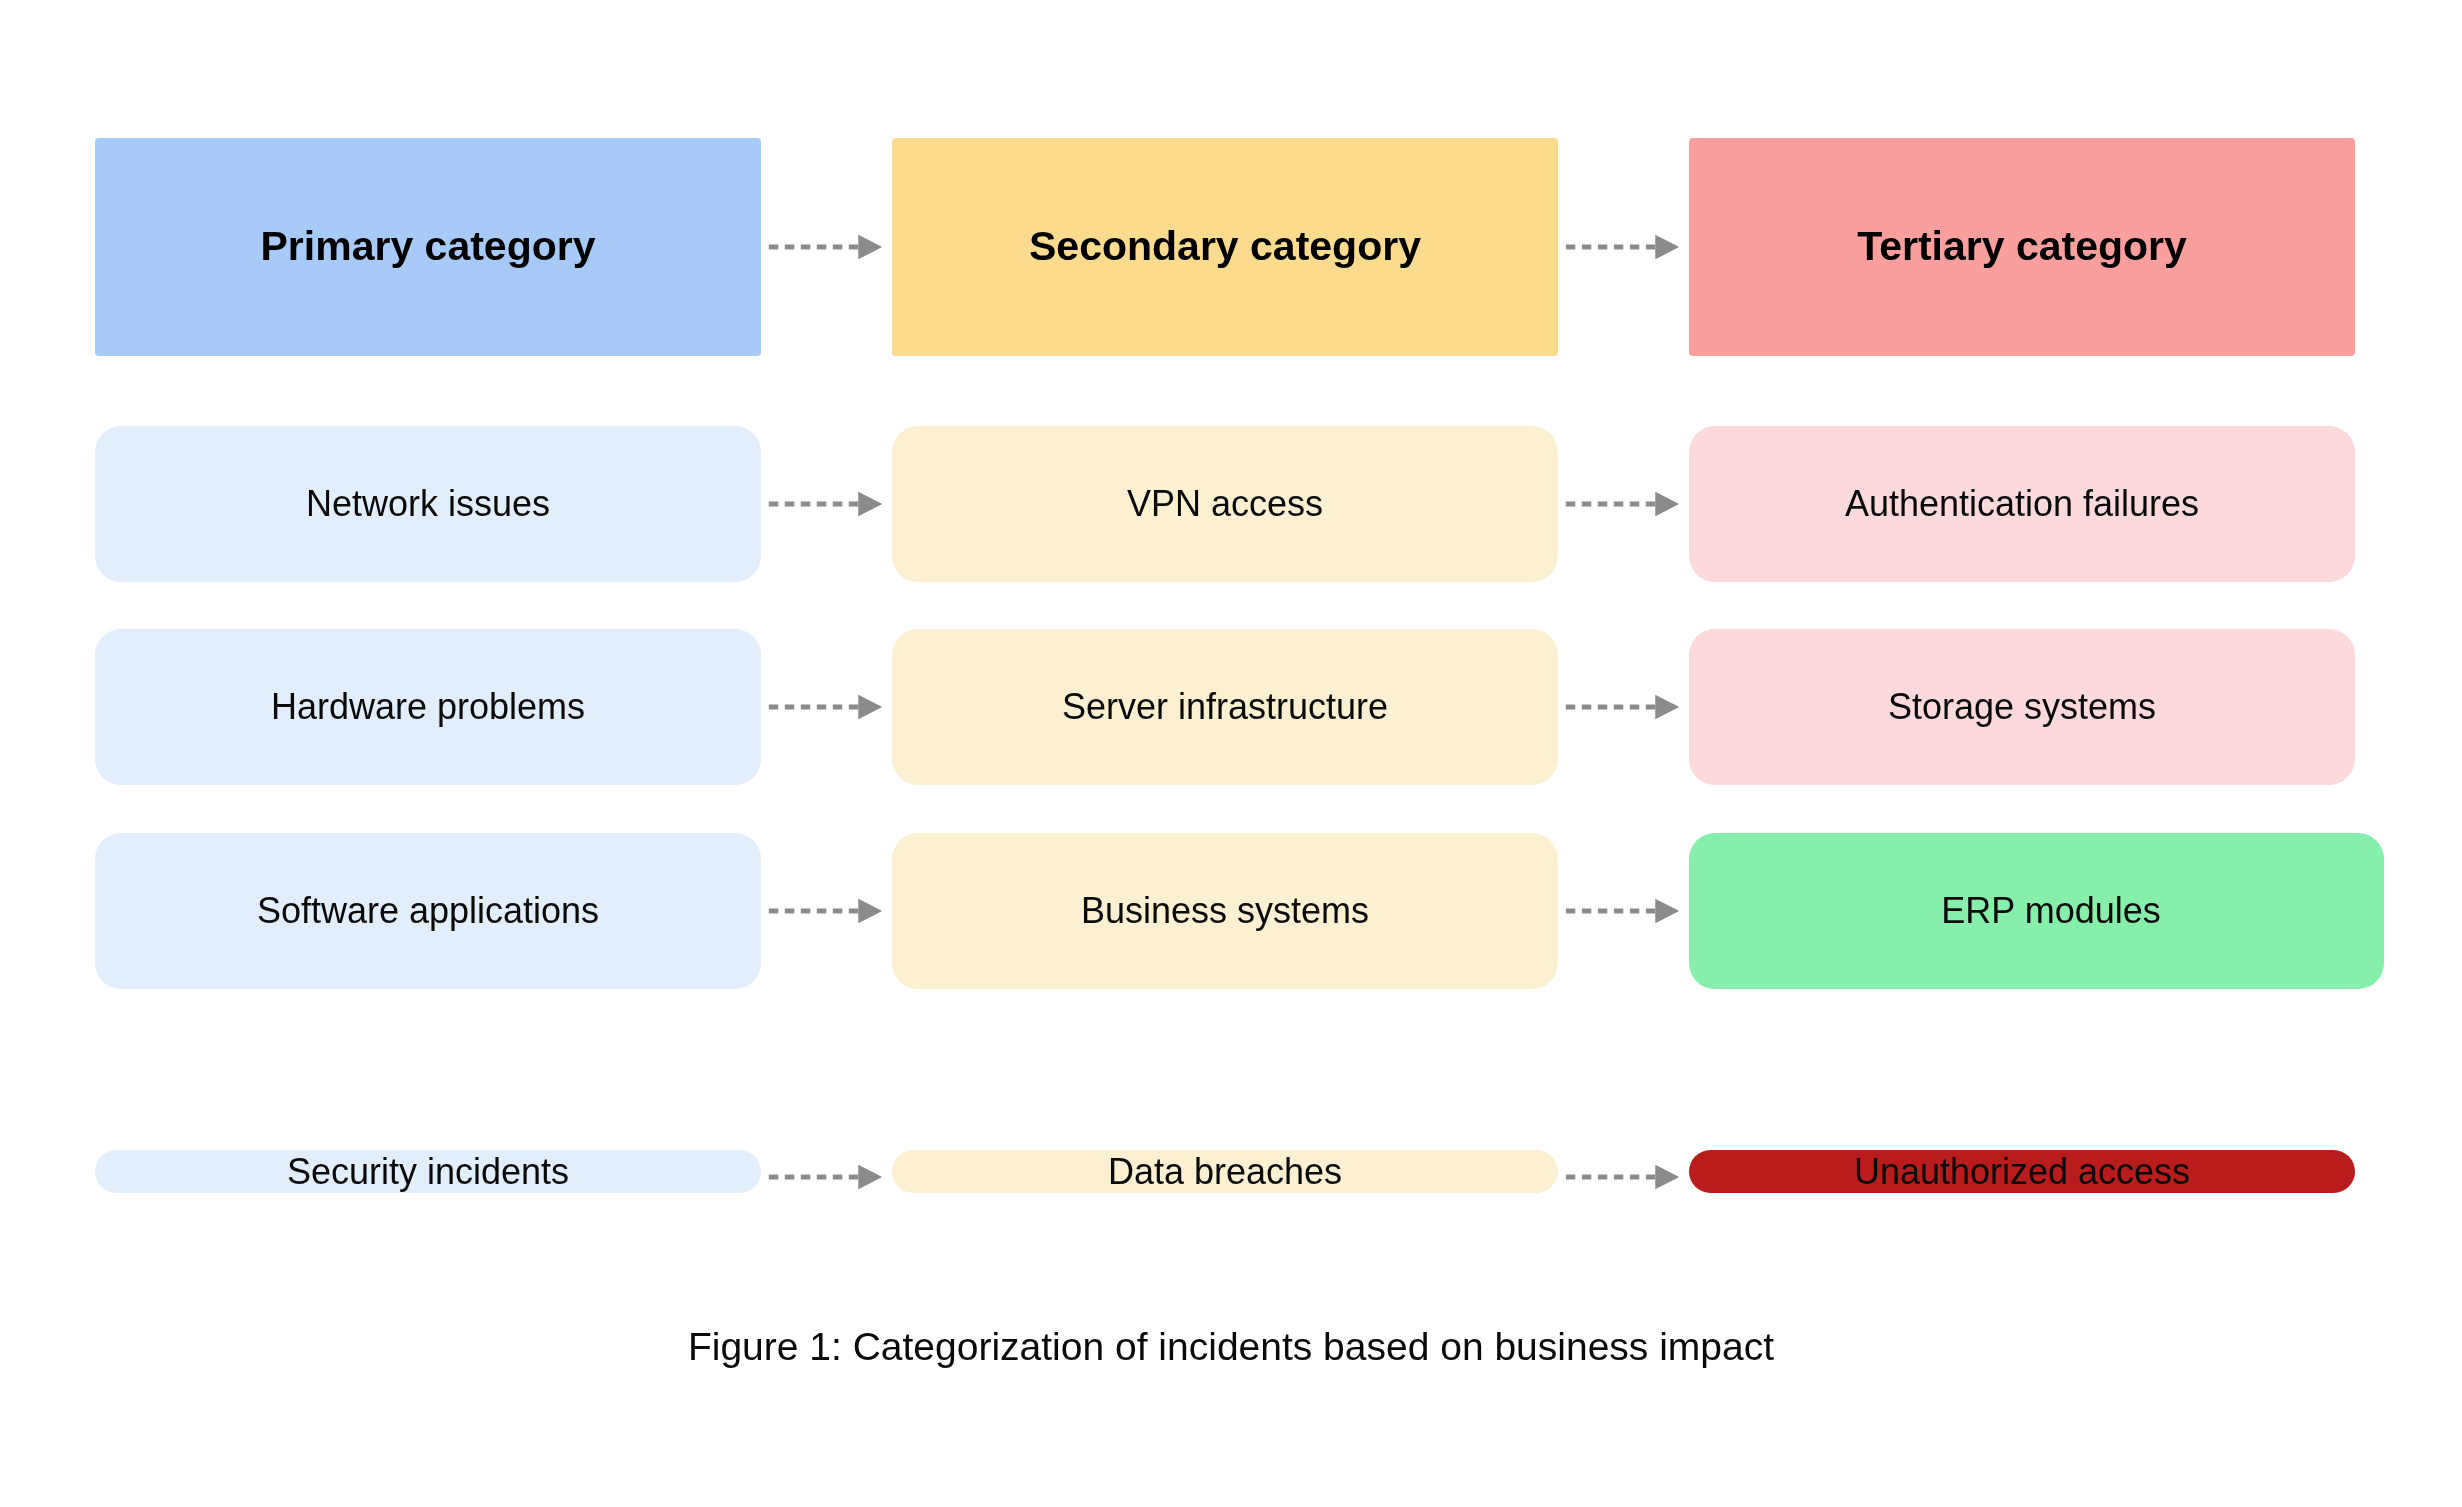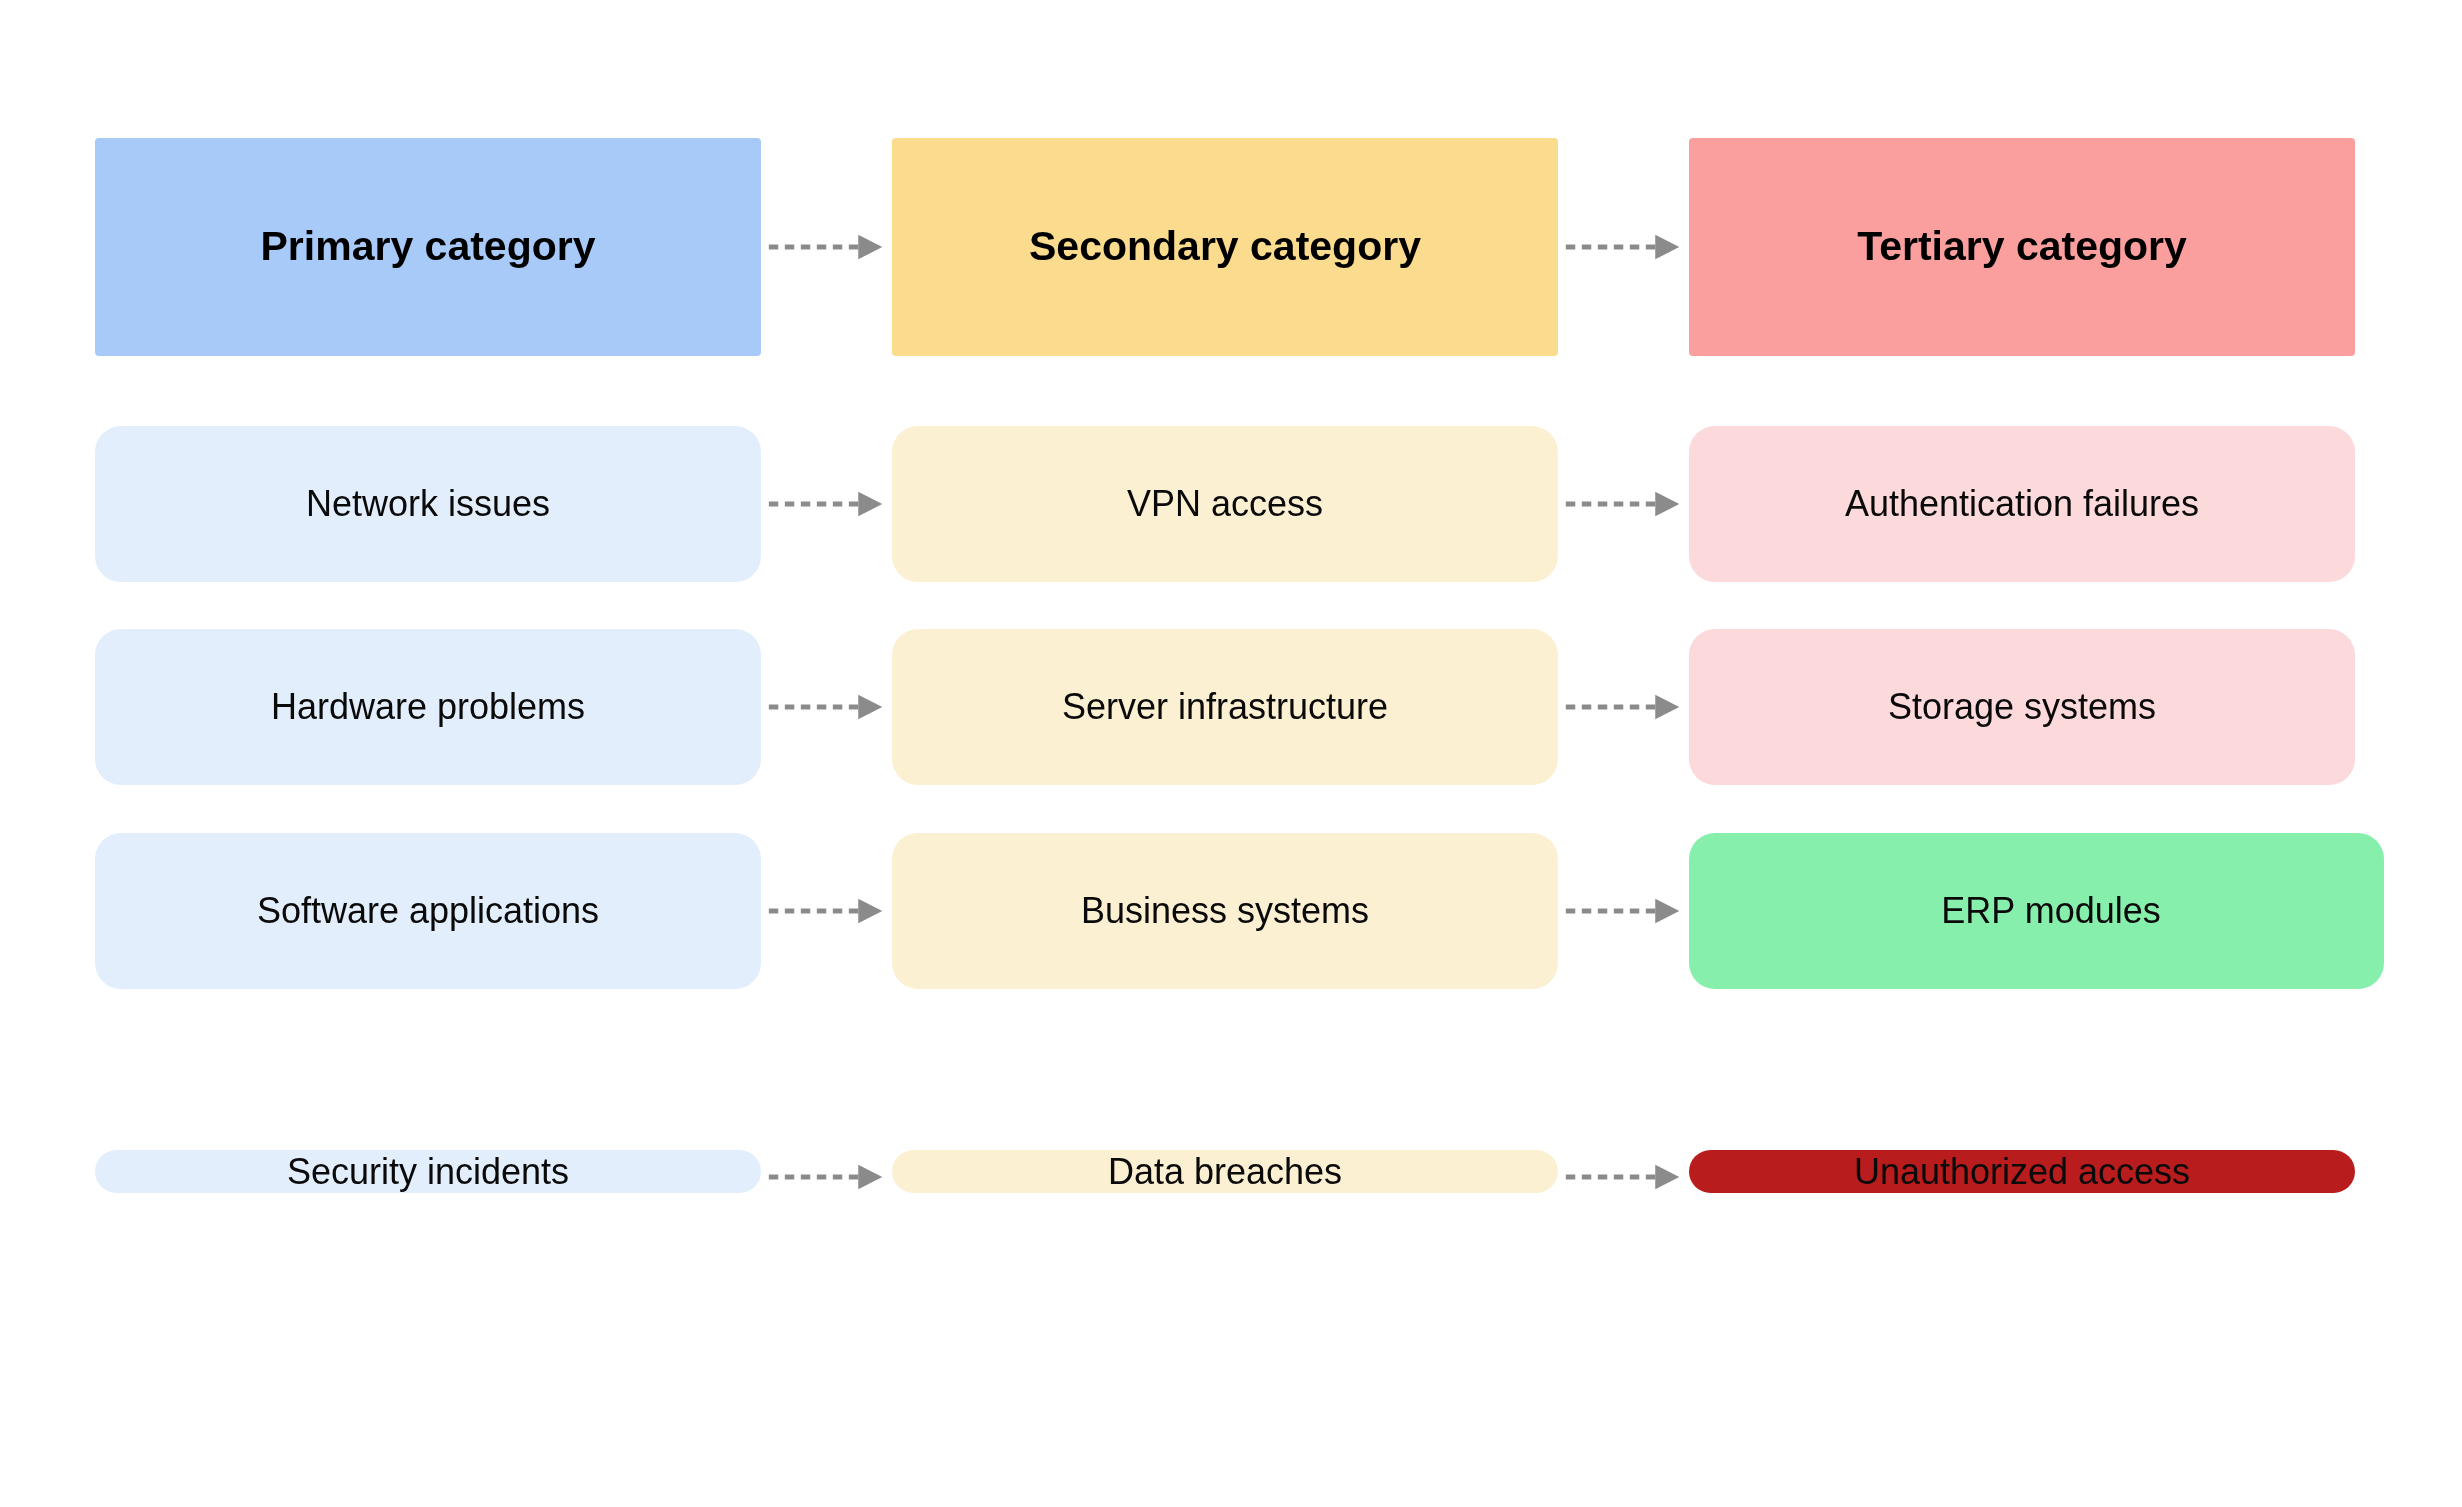--- a/index.html
+++ b/index.html
@@ -162,14 +162,15 @@
     <div class="box" style="background-color: rgb(252, 240, 210); margin-top: 44px;">Data breaches</div>
     <div class="arrow-cell">
       <svg width="124" height="32" viewBox="0 0 170 44">
           <line class="arrow-line" x1="5" y1="22" x2="128" y2="22"></line>
           <polygon class="arrow-head" points="128,5 128,39 161,22"></polygon>
         </svg>
     </div>
     <div class="box" style="background-color: #b91c1c;">Unauthorized access</div>
   </div>
 
+  <div class="caption">Figure 1: Categorization of incidents based on business impact</div>
 </div>
 
 
 </body></html>

